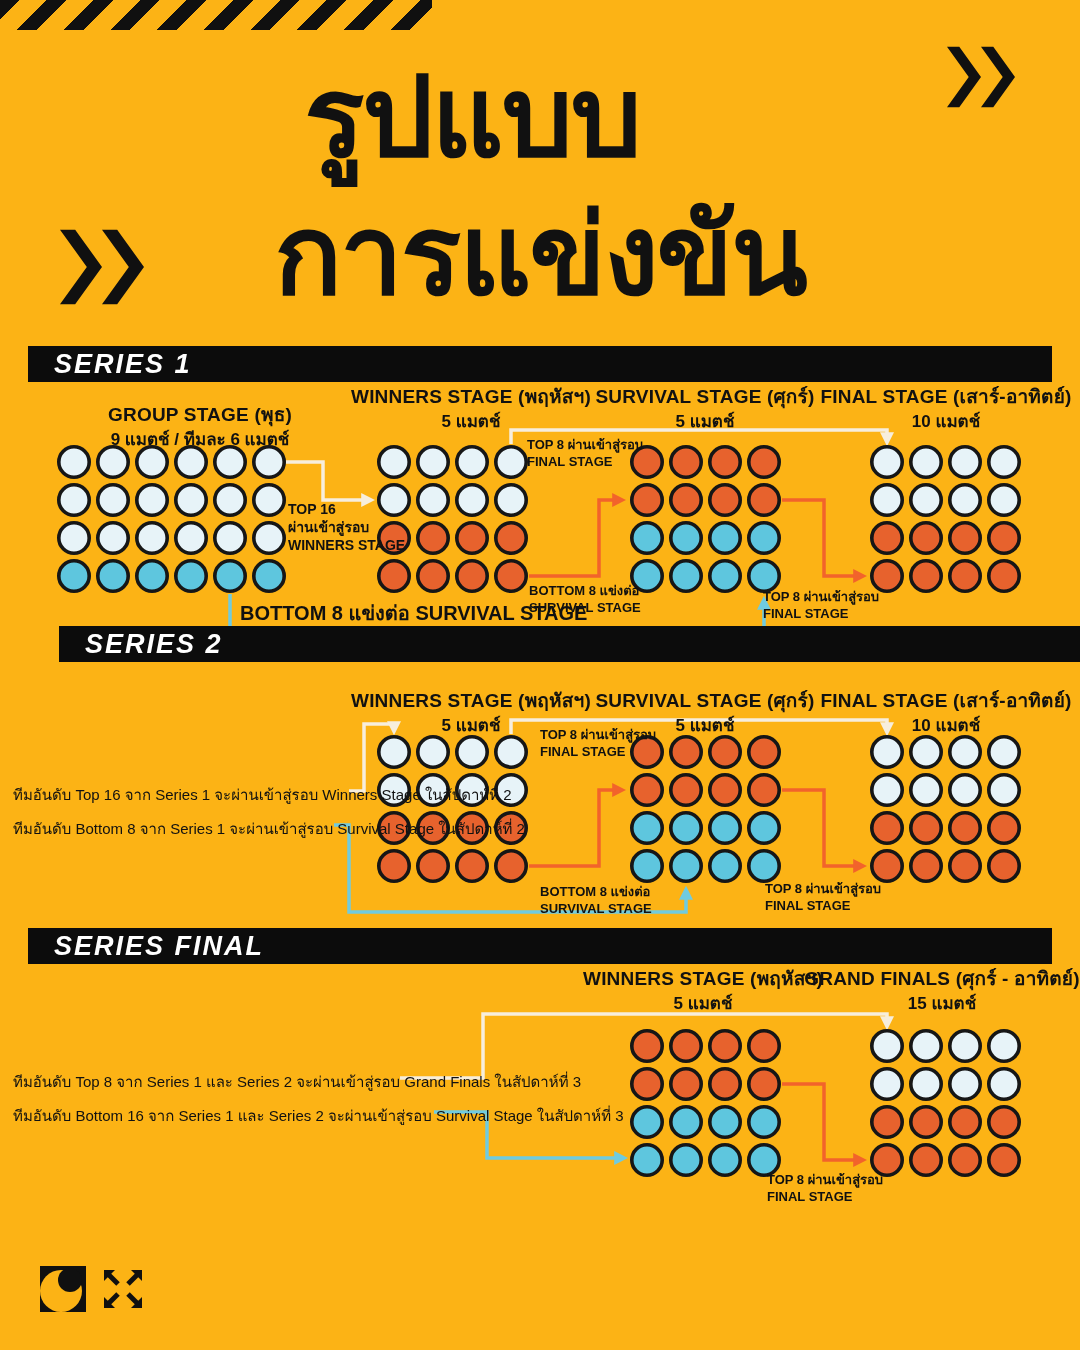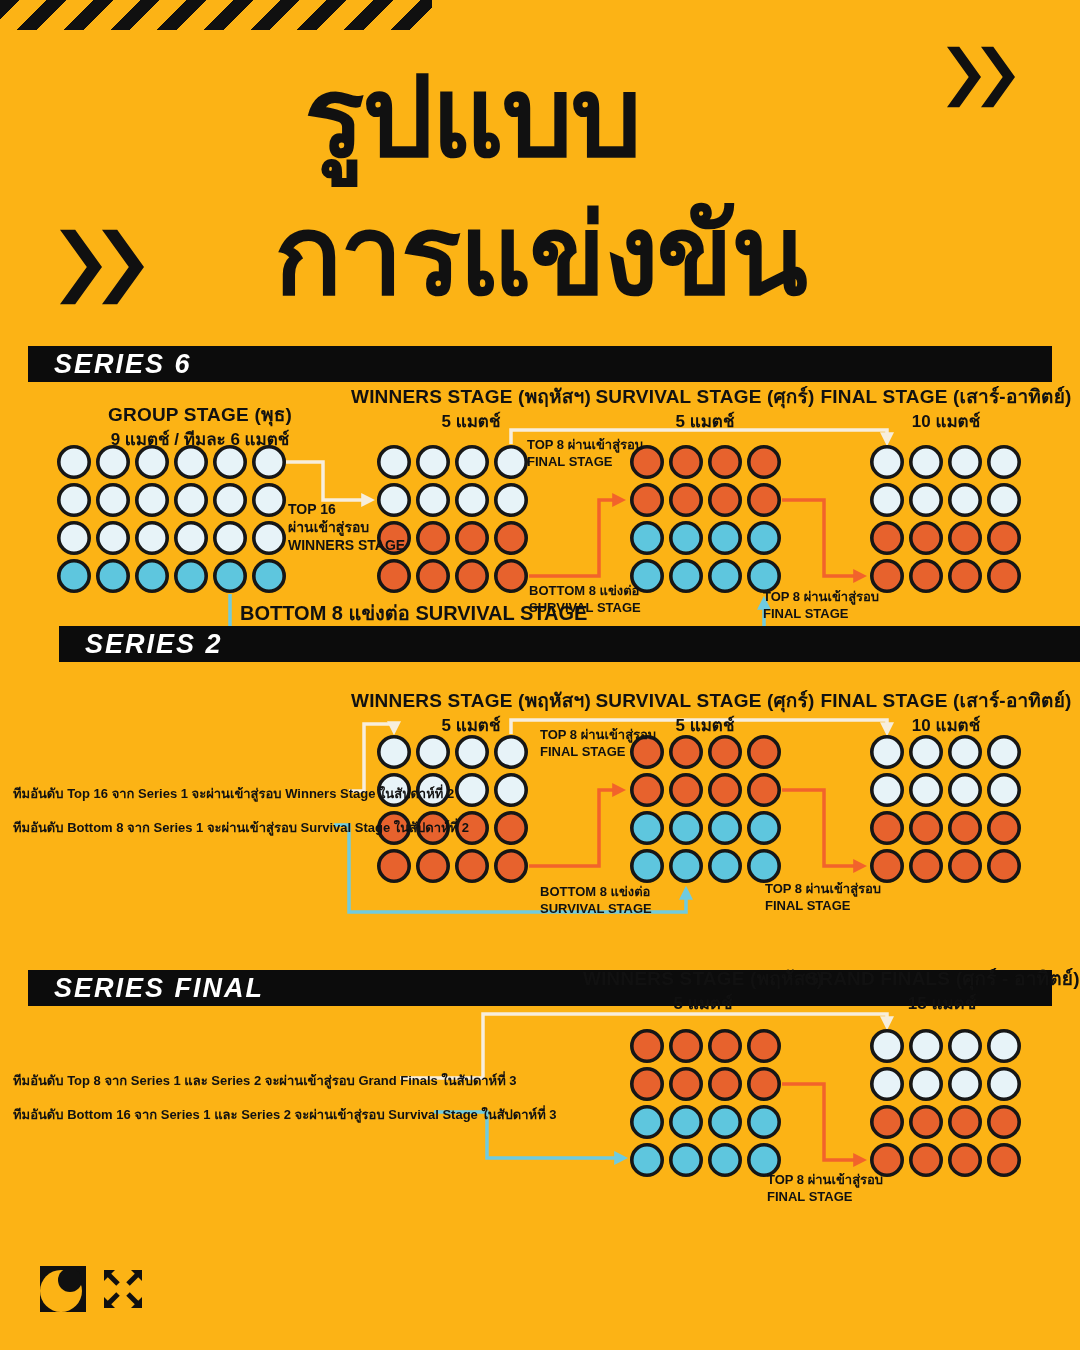--- a/index.html
+++ b/index.html
@@ -26,21 +26,21 @@
   #diagram{position:absolute;left:0;top:0;width:1080px;height:1350px;}
   .banner{
     position:absolute;left:28px;width:1024px;height:36px;
     background:var(--banner-bg,#0C0C0C);color:var(--banner-text,#fff);
     display:flex;align-items:center;padding-left:26px;box-sizing:border-box;
     font-style:italic;font-weight:800;font-size:27px;letter-spacing:2px;
   }
   .stage-header{position:absolute;text-align:center;line-height:1.15;}
   .stage-header .h1{font-size:19px;font-weight:800;letter-spacing:0.2px;white-space:nowrap;}
   .stage-header .h2{font-size:17px;font-weight:700;margin-top:4px;white-space:nowrap;}
-  .note{position:absolute;font-size:13px;font-weight:700;white-space:nowrap;}
+  .note{position:absolute;font-size:15px;font-weight:400;white-space:nowrap;}
   .arrow-label{position:absolute;font-weight:800;line-height:1.3;white-space:nowrap;}
   .logo-mark{position:absolute;left:40px;top:1266px;width:46px;height:46px;}
   .logo-expand{position:absolute;left:100px;top:1266px;width:46px;height:46px;}
 </style>
 </head>
 <body>
 
 <div id="canvas">
 
   <div class="stripes"></div>
@@ -233,21 +233,21 @@
       <circle cx="965" cy="1122" r="15.2" fill="#E7622D" stroke="#161616" stroke-width="3.6"></circle>
       <circle cx="1004" cy="1122" r="15.2" fill="#E7622D" stroke="#161616" stroke-width="3.6"></circle>
       <circle cx="887" cy="1160" r="15.2" fill="#E7622D" stroke="#161616" stroke-width="3.6"></circle>
       <circle cx="926" cy="1160" r="15.2" fill="#E7622D" stroke="#161616" stroke-width="3.6"></circle>
       <circle cx="965" cy="1160" r="15.2" fill="#E7622D" stroke="#161616" stroke-width="3.6"></circle>
       <circle cx="1004" cy="1160" r="15.2" fill="#E7622D" stroke="#161616" stroke-width="3.6"></circle>
     </svg>
 
   <div id="sections">
       <div class="banner" style="top: 346px;">
-        <span>SERIES 6</span>
+        <span>SERIES 1</span>
       </div>
       <div class="stage-header" style="left: 30px; top: 404px; width: 340px;">
         <div class="h1">GROUP STAGE (พุธ)</div>
         <div class="h2">9 แมตช์ / ทีมละ 6 แมตช์</div>
       </div>
       <div class="stage-header" style="left: 301px; top: 386px; width: 340px;">
         <div class="h1">WINNERS STAGE (พฤหัสฯ)</div>
         <div class="h2">5 แมตช์</div>
       </div>
       <div class="stage-header" style="left: 535px; top: 386px; width: 340px;">
@@ -300,21 +300,21 @@
         <div>FINAL STAGE</div>
       </div>
       <div class="arrow-label" style="left: 540px; top: 884px; font-size: 13px;">
         <div>BOTTOM 8 แข่งต่อ</div>
         <div>SURVIVAL STAGE</div>
       </div>
       <div class="arrow-label" style="left: 765px; top: 881px; font-size: 13px;">
         <div>TOP 8 ผ่านเข้าสู่รอบ</div>
         <div>FINAL STAGE</div>
       </div>
-      <div class="banner" style="top: 928px; margin-top: 42px;">
+      <div class="banner" style="top: 928px;">
         <span>SERIES FINAL</span>
       </div>
       <div class="stage-header" style="left: 533px; top: 968px; width: 340px;">
         <div class="h1">WINNERS STAGE (พฤหัสฯ)</div>
         <div class="h2">5 แมตช์</div>
       </div>
       <div class="stage-header" style="left: 772px; top: 968px; width: 340px;">
         <div class="h1">GRAND FINALS (ศุกร์ - อาทิตย์)</div>
         <div class="h2">15 แมตช์</div>
       </div>

